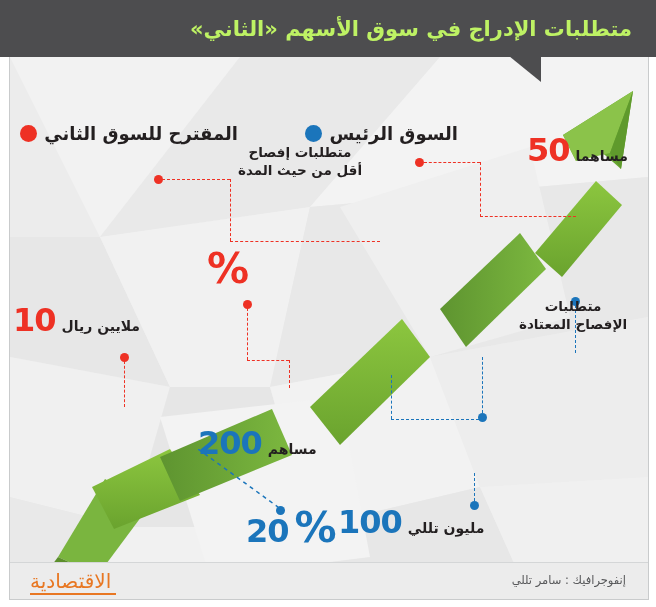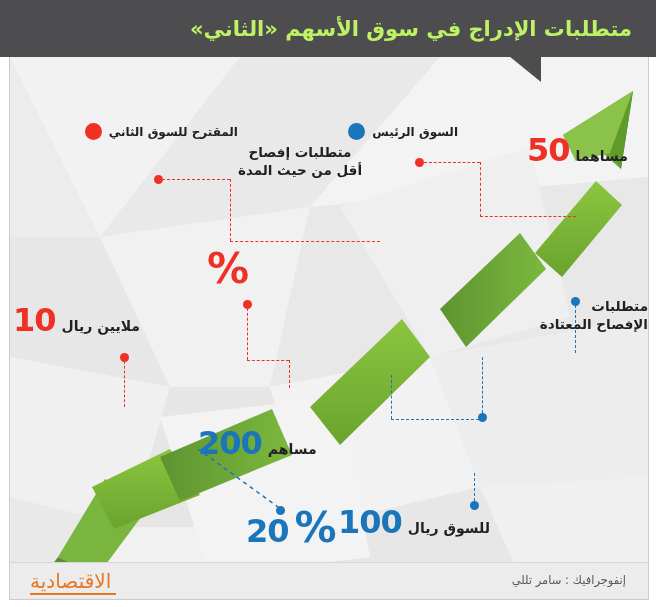--- a/index.html
+++ b/index.html
@@ -34,21 +34,21 @@
     position:absolute;left:491px;top:56px;width:0;height:0;
     border-left:18px solid transparent;
     border-right:32px solid #4d4d4f;
     border-bottom:26px solid transparent;
   }
 
   
   .legend{position:absolute;left:0;top:62px;width:638px;height:32px;}
   .legend-item{position:absolute;display:flex;align-items:center;gap:7px;}
   .legend-dot{width:17px;height:17px;border-radius:50%;display:block;}
-  .legend-label{font-size:12px;font-weight:bold;color:#231f20;white-space:nowrap;}
+  .legend-label{font-size:18px;font-weight:bold;color:#231f20;white-space:nowrap;}
   #legend-main{right:190px;top:4px;padding-left:32px;}
   #legend-second{right:410px;top:4px;}
 
   
   .ribbon{position:absolute;left:0;top:0;width:638px;height:542px;pointer-events:none;}
 
   
   .node{position:absolute;}
 
   
@@ -203,40 +203,40 @@
 
     <div class="value red" style="right:508px;top:250px;">
       <span class="unit">ملايين ريال</span>
       <span class="num">10</span>
     </div>
     <div class="dot red" style="left:110px;top:296px;"></div>
     <div class="dash-v" style="left:114px;top:304px;height:46px;"></div>
 
     <div class="dot blue" style="left:561px;top:240px;"></div>
     <div class="dash-v b" style="left:565px;top:248px;height:48px;"></div>
-    <div class="annot" style="left:488px;top:240px;width:150px;text-align:right;">متطلبات
+    <div class="annot" style="left:488px;top:240px;width:150px;">متطلبات
 الإفصاح المعتادة</div>
 
     <div class="value blue" style="left:188px;top:373px;">
       <span class="unit">مساهم</span>
       <span class="num">200</span>
     </div>
     <div class="dot blue" style="left:468px;top:356px;"></div>
     <div class="dash-v b" style="left:472px;top:300px;height:56px;"></div>
 
     <div class="value blue" style="left:236px;top:453px;">
       <span class="num" style="font-size:42px;">%</span>
       <span class="num">20</span>
     </div>
     <div class="dot blue" style="left:460px;top:444px;"></div>
     <div class="dash-v b" style="left:464px;top:416px;height:28px;"></div>
     <div class="dash-h b" style="left:464px;top:416px;width:0px;"></div>
 
     <div class="value blue" style="left:328px;top:452px;">
-      <span class="unit">للسوق ريال</span>
+      <span class="unit">مليون تللي</span>
       <span class="num">100</span>
     </div>
     <div class="dot blue" style="left:266px;top:449px;"></div>
     <div class="dash-v b" style="left:210px;top:394px;height:0px;"></div>
     <div style="position:absolute;left:188px;top:392px;width:84px;height:62px;">
       <svg width="84" height="62">
           <line x1="0" y1="0" x2="80" y2="58" stroke="#1b75bb" stroke-width="1.5" stroke-dasharray="4 4"></line>
         </svg>
     </div>
 

